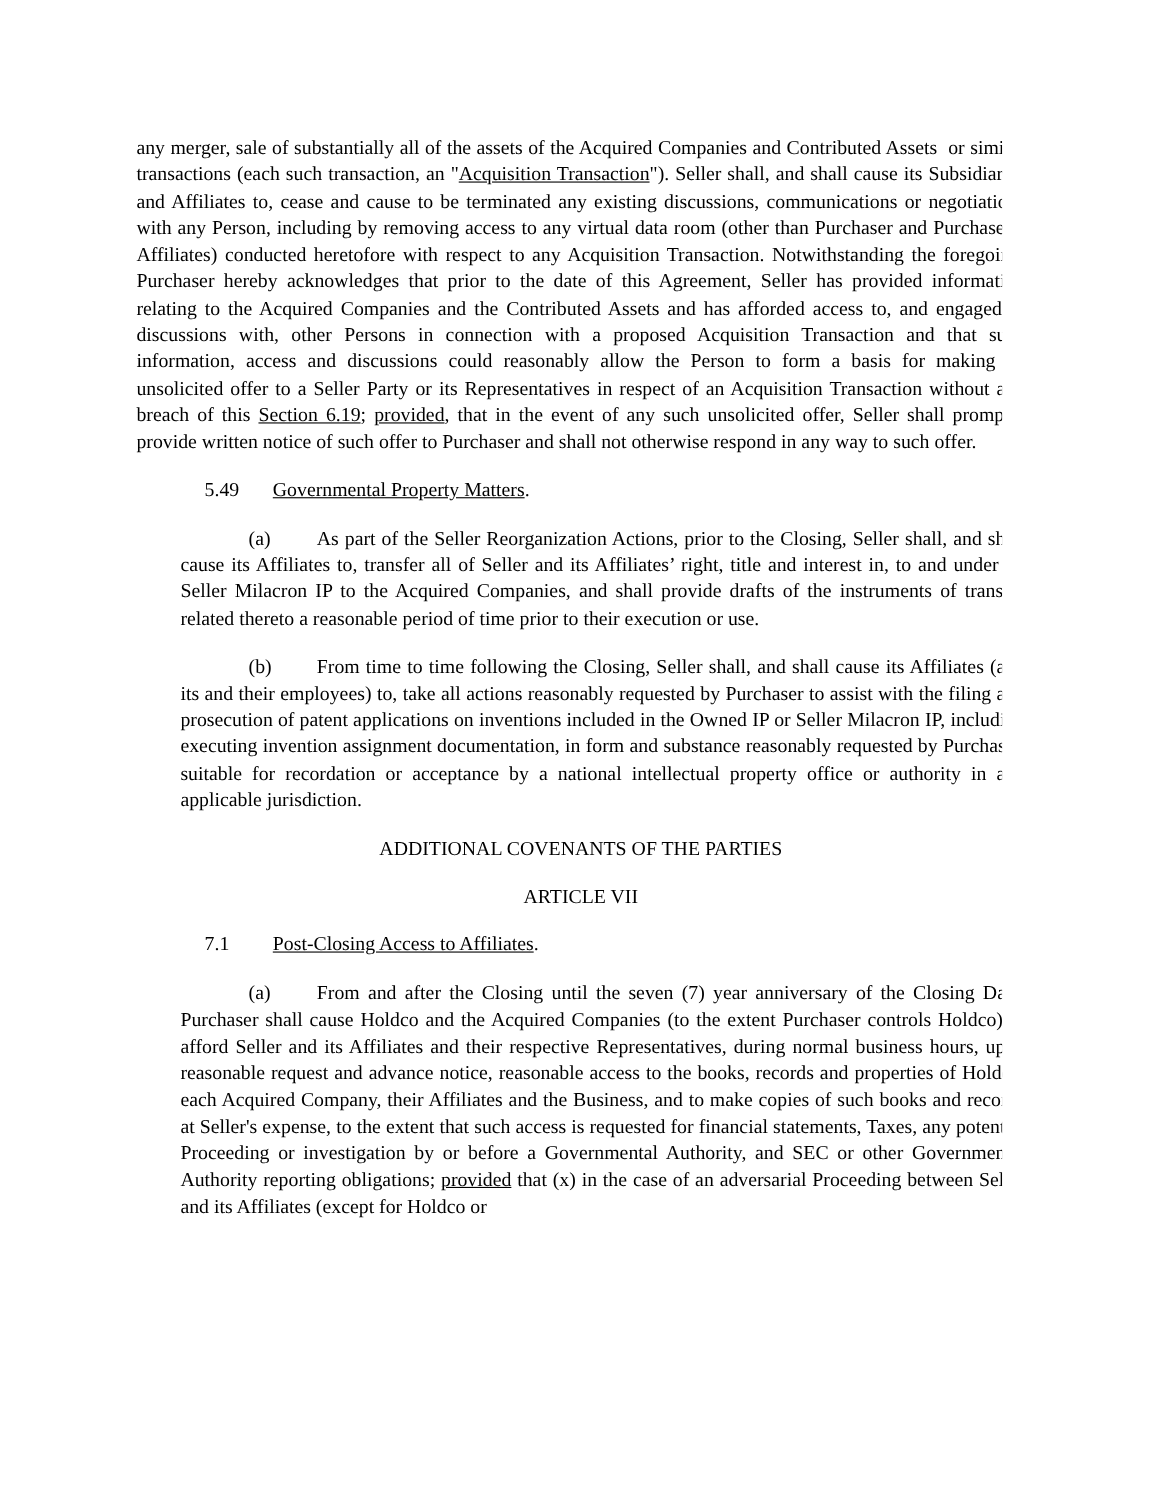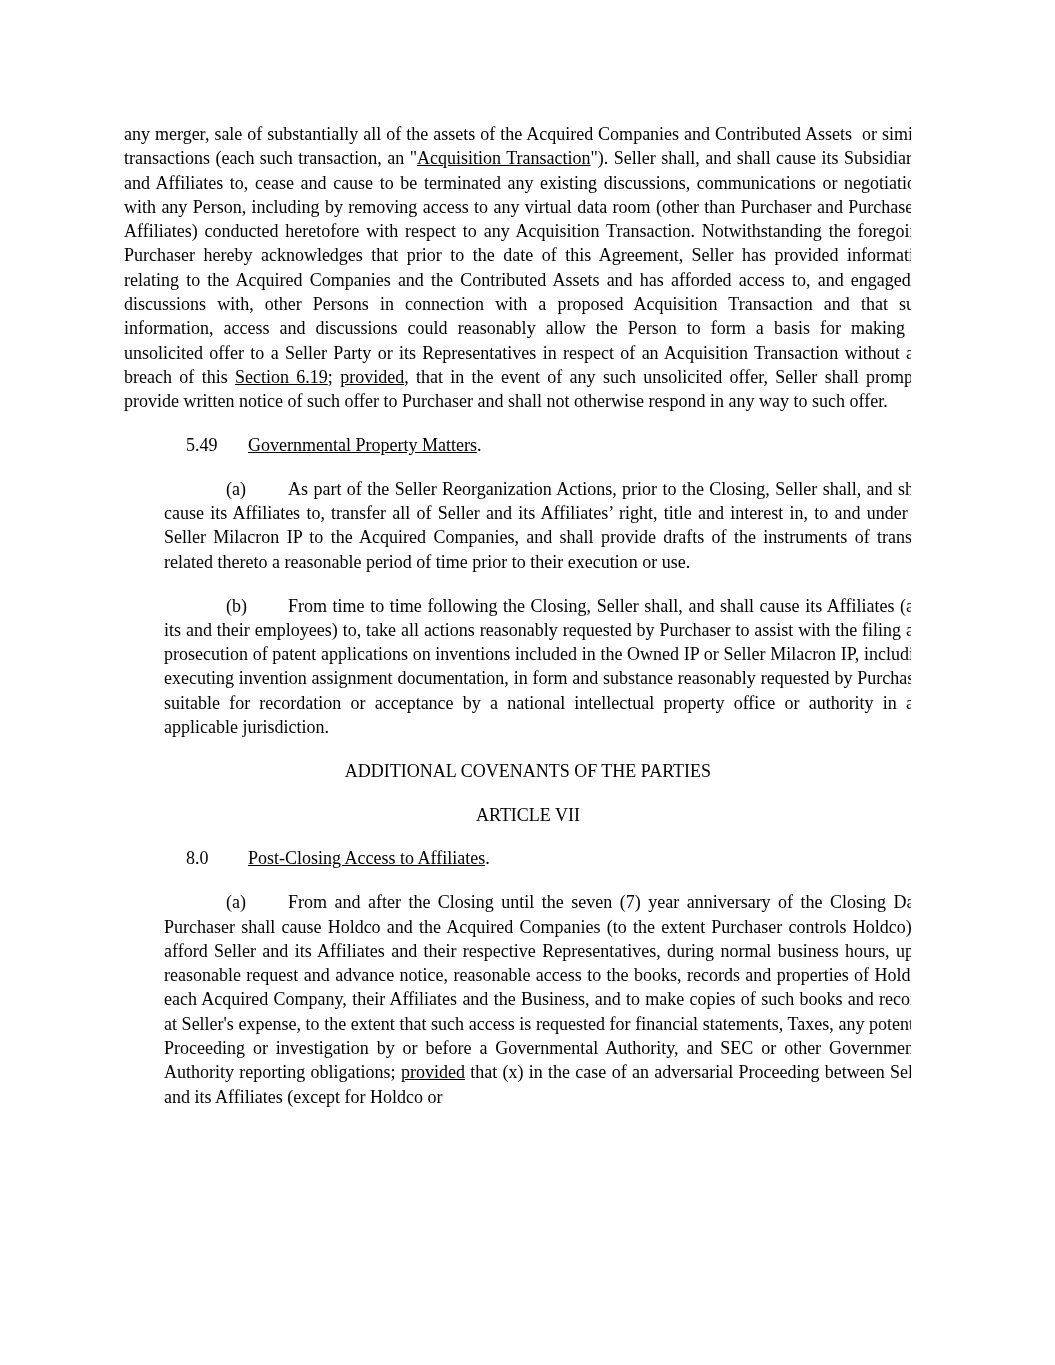--- a/index.html
+++ b/index.html
@@ -41,16 +41,16 @@
 <body>
 
 <div class="page">
   <div class="content">
       <div class="block justify"><span>any merger, sale of substantially all of the assets of the Acquired Companies and Contributed Assets&nbsp; or similar transactions (each such transaction, an "</span><span class="u">Acquisition Transaction</span><span>"). Seller shall, and shall cause its Subsidiaries and Affiliates to, cease and cause to be terminated any existing discussions, communications or negotiations with any Person, including by removing access to any virtual data room (other than Purchaser and Purchaser’s Affiliates) conducted heretofore with respect to any Acquisition Transaction. Notwithstanding the foregoing, Purchaser hereby acknowledges that prior to the date of this Agreement, Seller has provided information relating to the Acquired Companies and the Contributed Assets and has afforded access to, and engaged in discussions with, other Persons in connection with a proposed Acquisition Transaction and that such information, access and discussions could reasonably allow the Person to form a basis for making an unsolicited offer to a Seller Party or its Representatives in respect of an Acquisition Transaction without any breach of this </span><span class="u">Section 6.19</span><span>; </span><span class="u">provided</span><span>, that in the event of any such unsolicited offer, Seller shall promptly provide written notice of such offer to Purchaser and shall not otherwise respond in any way to such offer.</span></div>
       <div class="block hnum"><span class="nlabel">5.49</span><span class="u">Governmental Property Matters</span><span>.</span></div>
       <div class="block sub justify"><span class="nlabel">(a)</span><span>As part of the Seller Reorganization Actions, prior to the Closing, Seller shall, and shall cause its Affiliates to, transfer all of Seller and its Affiliates’ right, title and interest in, to and under all Seller Milacron IP to the Acquired Companies, and shall provide drafts of the instruments of transfer related thereto a reasonable period of time prior to their execution or use.</span></div>
       <div class="block sub justify"><span class="nlabel">(b)</span><span>From time to time following the Closing, Seller shall, and shall cause its Affiliates (and its and their employees) to, take all actions reasonably requested by Purchaser to assist with the filing and prosecution of patent applications on inventions included in the Owned IP or Seller Milacron IP, including executing invention assignment documentation, in form and substance reasonably requested by Purchaser, suitable for recordation or acceptance by a national intellectual property office or authority in any applicable jurisdiction.</span></div>
       <div class="block center"><span>ADDITIONAL COVENANTS OF THE PARTIES</span></div>
       <div class="block center"><span>ARTICLE VII</span></div>
-      <div class="block hnum"><span class="nlabel">8.0</span><span class="u">Post-Closing Access to Affiliates</span><span>.</span></div>
+      <div class="block hnum"><span class="nlabel">7.1</span><span class="u">Post-Closing Access to Affiliates</span><span>.</span></div>
       <div class="block sub justify"><span class="nlabel">(a)</span><span>From and after the Closing until the seven (7) year anniversary of the Closing Date, Purchaser shall cause Holdco and the Acquired Companies (to the extent Purchaser controls Holdco) to afford Seller and its Affiliates and their respective Representatives, during normal business hours, upon reasonable request and advance notice, reasonable access to the books, records and properties of Holdco, each Acquired Company, their Affiliates and the Business, and to make copies of such books and records at Seller's expense, to the extent that such access is requested for financial statements, Taxes, any potential Proceeding or investigation by or before a Governmental Authority, and SEC or other Governmental Authority reporting obligations; </span><span class="u">provided</span><span> that (x) in the case of an adversarial Proceeding between Seller and its Affiliates (except for Holdco or</span></div>
     </div>
 </div>
 
 </body></html>

